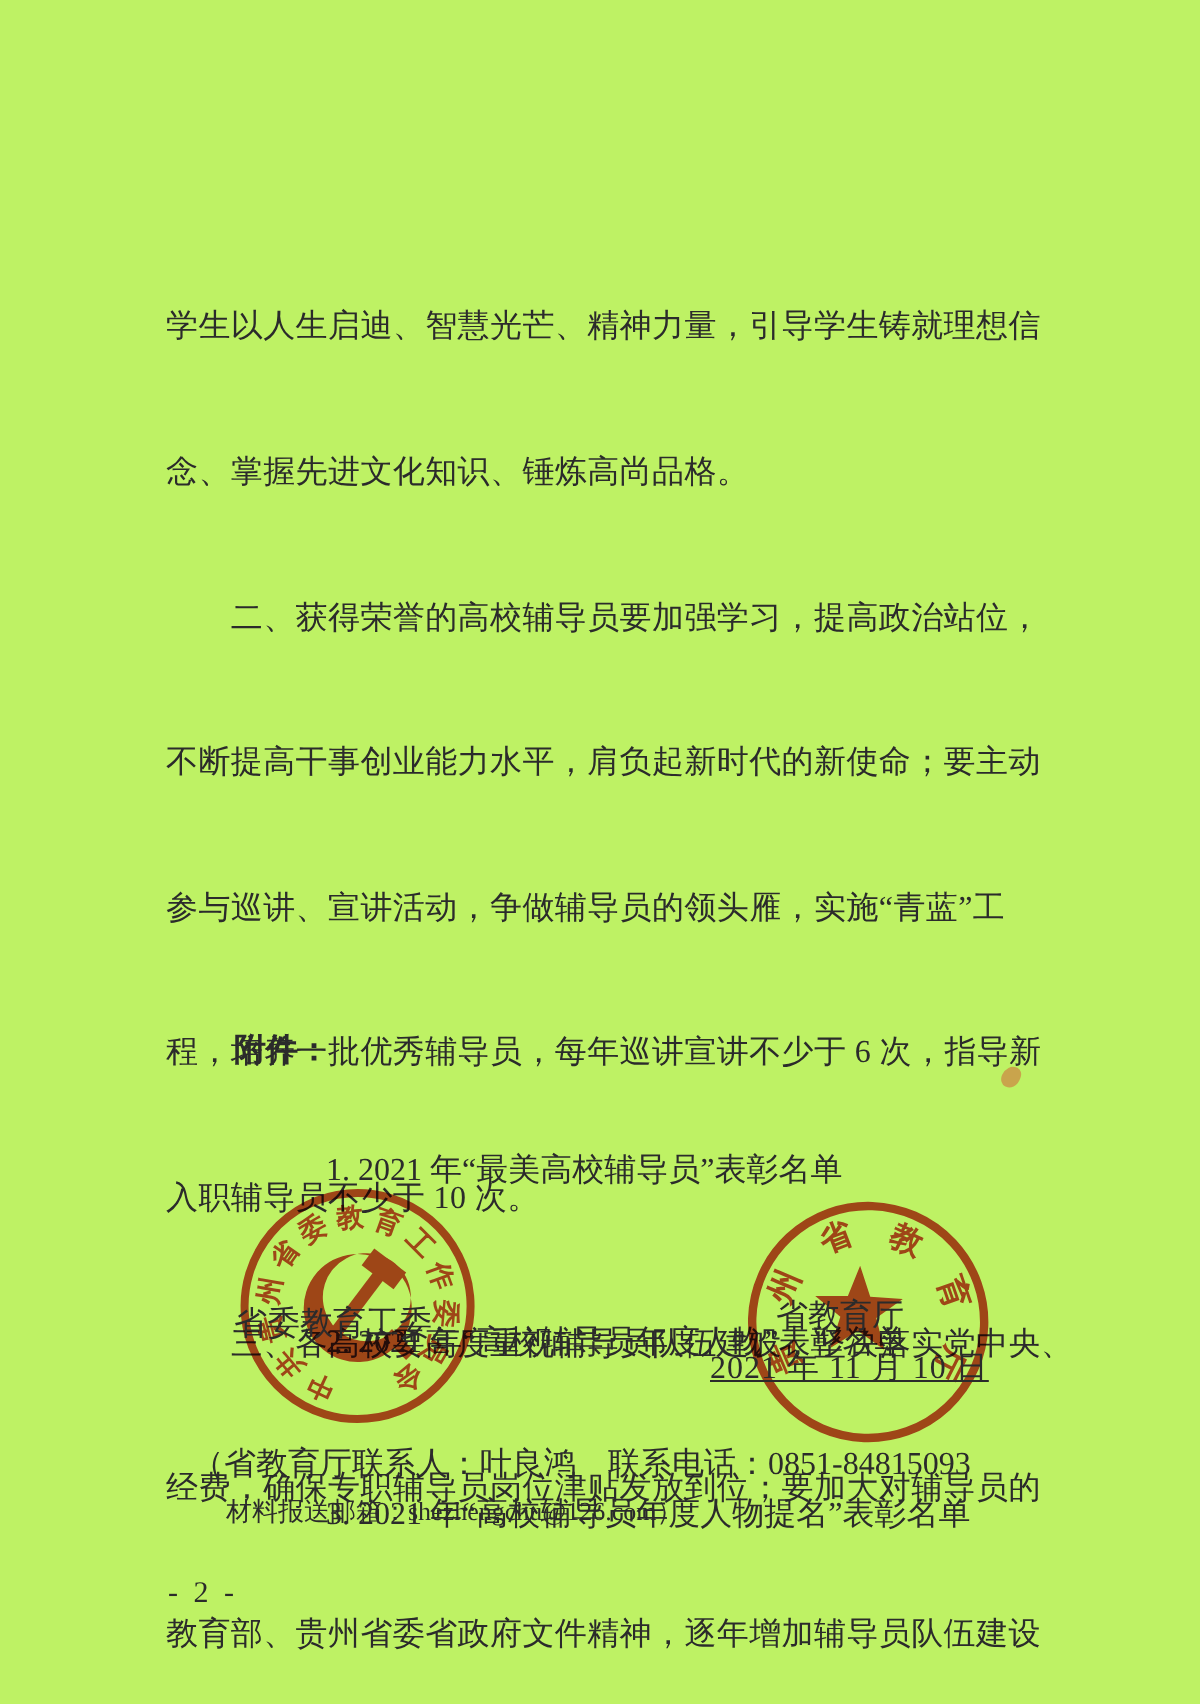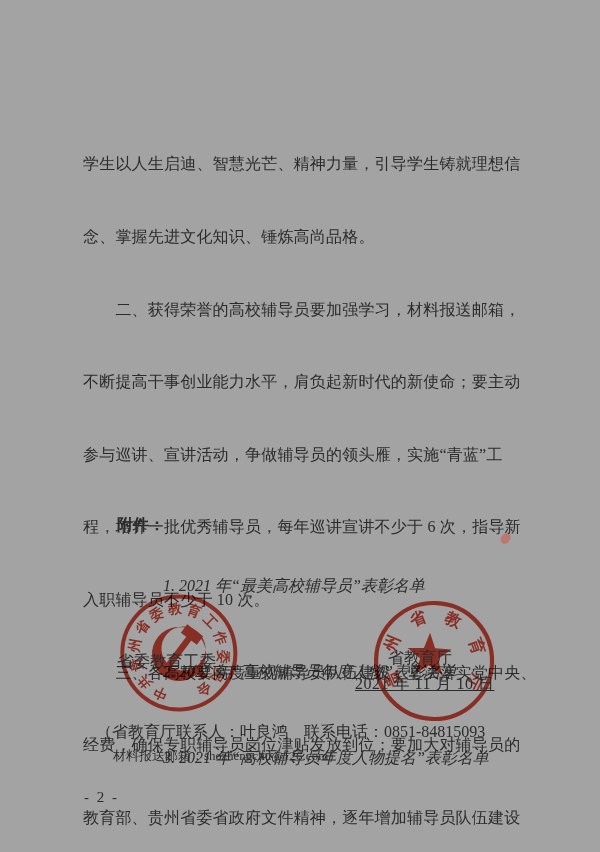--- a/index.html
+++ b/index.html
@@ -3,32 +3,32 @@
 <meta charset="utf-8">
 <style>
   html,body{margin:0;padding:0;}
   body{
     width:600px;height:852px;
     background:#f4f4f2;
     font-family:"Liberation Serif","DejaVu Serif",serif;
   }
   .page{
     position:relative;width:600px;height:852px;overflow:hidden;
-    background:#a3a3a3;color:#2b2b2b;
+    background:#bef264;color:#2b2b2b;
   }
   
   .doc-body{
     position:absolute;left:83px;top:104px;width:442px;
     font-size:16px;line-height:24.2px;
     letter-spacing:0.2px;white-space:pre;
   }
   .doc-line{height:24.2px;}
   
   .attach-label{position:absolute;left:117px;top:515px;font-size:16px;font-weight:bold;}
-  .attach-items{position:absolute;left:163px;top:515px;font-size:16px;line-height:28.6px;white-space:pre;font-style:italic;}
+  .attach-items{position:absolute;left:163px;top:515px;font-size:16px;line-height:28.6px;white-space:pre;}
   
   .signer-left{position:absolute;left:117px;top:651px;font-size:16.5px;z-index:6;}
   .signer-right{position:absolute;left:388px;top:648px;font-size:16px;z-index:6;}
   .sign-date{position:absolute;left:355px;top:674px;font-size:16px;letter-spacing:0.5px;z-index:6;text-decoration:underline;}
   
   .contact-1{position:absolute;left:96px;top:722px;font-size:16px;z-index:6;white-space:pre;}
   .contact-2{position:absolute;left:113px;top:747px;font-size:13px;z-index:6;white-space:pre;}
   
   .page-num{position:absolute;left:84px;top:789px;font-size:15px;letter-spacing:2px;}
   
@@ -50,21 +50,21 @@
   }
 </style>
 </head>
 <body>
 
 <div class="page">
 
   <div class="doc-body">
     <div class="doc-line">学生以人生启迪、智慧光芒、精神力量，引导学生铸就理想信</div>
     <div class="doc-line">念、掌握先进文化知识、锤炼高尚品格。</div>
-    <div class="doc-line">　　二、获得荣誉的高校辅导员要加强学习，材料报送邮箱，</div>
+    <div class="doc-line">　　二、获得荣誉的高校辅导员要加强学习，提高政治站位，</div>
     <div class="doc-line">不断提高干事创业能力水平，肩负起新时代的新使命；要主动</div>
     <div class="doc-line">参与巡讲、宣讲活动，争做辅导员的领头雁，实施“青蓝”工</div>
     <div class="doc-line">程，培养一批优秀辅导员，每年巡讲宣讲不少于 6 次，指导新</div>
     <div class="doc-line">入职辅导员不少于 10 次。</div>
     <div class="doc-line">　　三、各高校要高度重视辅导员队伍建设，坚决落实党中央、</div>
     <div class="doc-line">经费，确保专职辅导员岗位津贴发放到位；要加大对辅导员的</div>
     <div class="doc-line">教育部、贵州省委省政府文件精神，逐年增加辅导员队伍建设</div>
     
     
     

